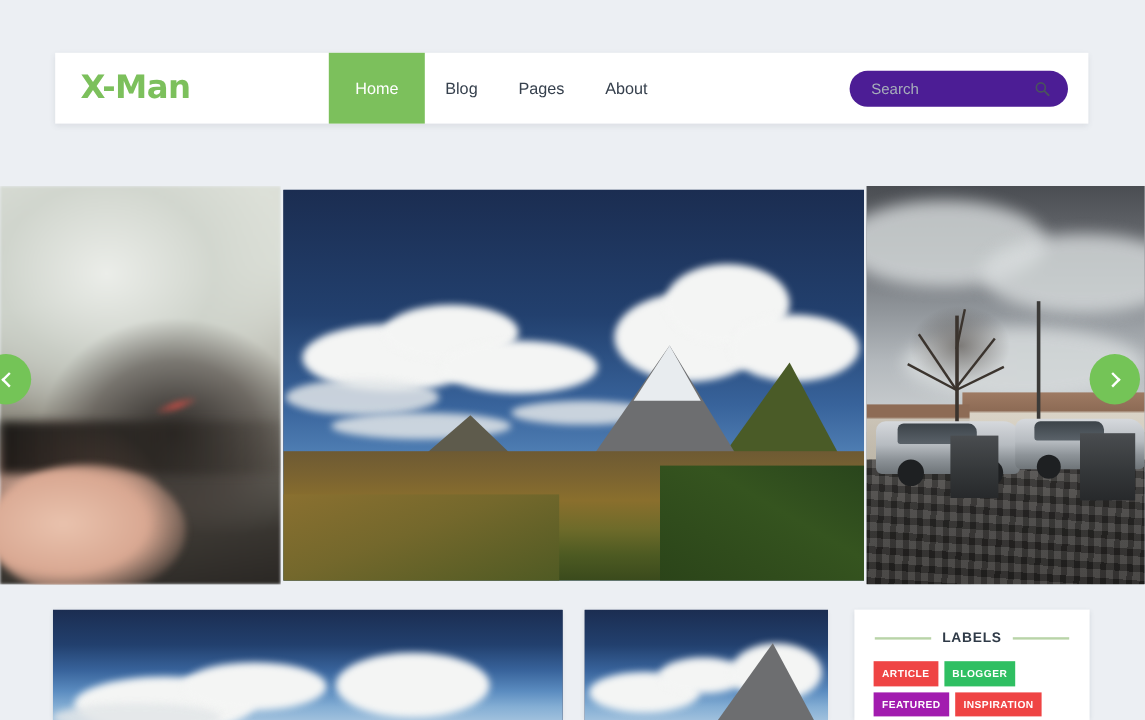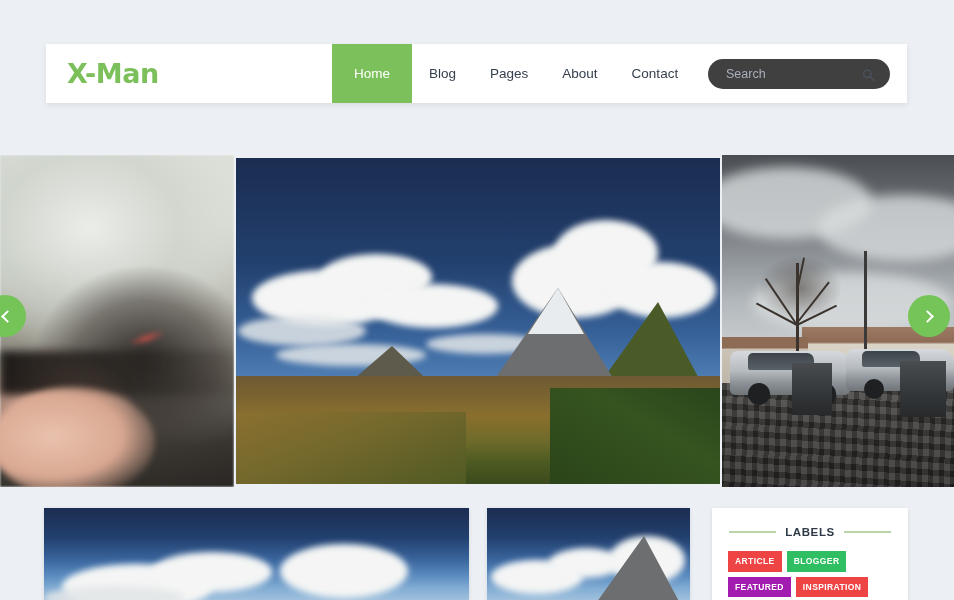--- a/index.html
+++ b/index.html
@@ -13,42 +13,42 @@
 
   
   .header-wrap {
     position: absolute; left: 46px; top: 44px;
     width: 861px; height: 59px;
     background: #ffffff;
     box-shadow: 0 2px 5px rgba(60,70,90,0.10);
     display: flex; align-items: stretch;
   }
   .logo {
-    width: 286px; display: flex; align-items: center; padding-left: 21px;
+    width: 228px; display: flex; align-items: center; padding-left: 21px;
   }
   .logo-text {
     font-size: 27px; font-weight: bold; color: #7cc05c;
     letter-spacing: -0.5px; font-family: "DejaVu Sans", sans-serif;
   }
   .nav { display: flex; align-items: stretch; justify-content: center; }
   .nav-item {
     display: flex; align-items: center; justify-content: center;
     padding: 0 17px; font-size: 13.5px; color: #36404d;
     cursor: pointer; white-space: nowrap;
   }
   .nav-item.active {
     background: #7cc05c; color: #ffffff; padding: 0 22px;
   }
   .search-area {
     flex: 1; display: flex; align-items: center; justify-content: flex-end;
     padding-right: 17px;
   }
   .search-box {
     position: relative; width: 182px; height: 30px;
-    background: #404040; border-radius: 16px;
+    background: #4c1d95; border-radius: 16px;
     display: flex; align-items: center;
   }
   .search-input {
     border: none; outline: none; background: transparent;
     font-size: 12.5px; color: #9aa3ae;
     font-family: "Liberation Sans", sans-serif;
     padding-left: 18px; width: 140px; height: 100%;
   }
   .search-input::placeholder { color: #a7afba; }
   .search-icon {
@@ -217,21 +217,20 @@
 
     <div class="logo">
       <span class="logo-text">X-Man</span>
     </div>
 
     <nav class="nav">
       <div class="nav-item active">Home</div>
       <div class="nav-item">Blog</div>
       <div class="nav-item">Pages</div>
       <div class="nav-item">About</div>
-      <div class="nav-item">Contact</div>
     </nav>
 
     <div class="search-area">
       <div class="search-box">
         <input class="search-input" type="text" placeholder="Search" style="">
         <span class="search-icon">
           <svg viewBox="0 0 16 16" width="13" height="13">
             <circle cx="6.6" cy="6.6" r="4.6" fill="none" stroke="#4a525e" stroke-width="1.7"></circle>
             <line x1="10.2" y1="10.2" x2="14.6" y2="14.6" stroke="#4a525e" stroke-width="1.9" stroke-linecap="round"></line>
           </svg>

